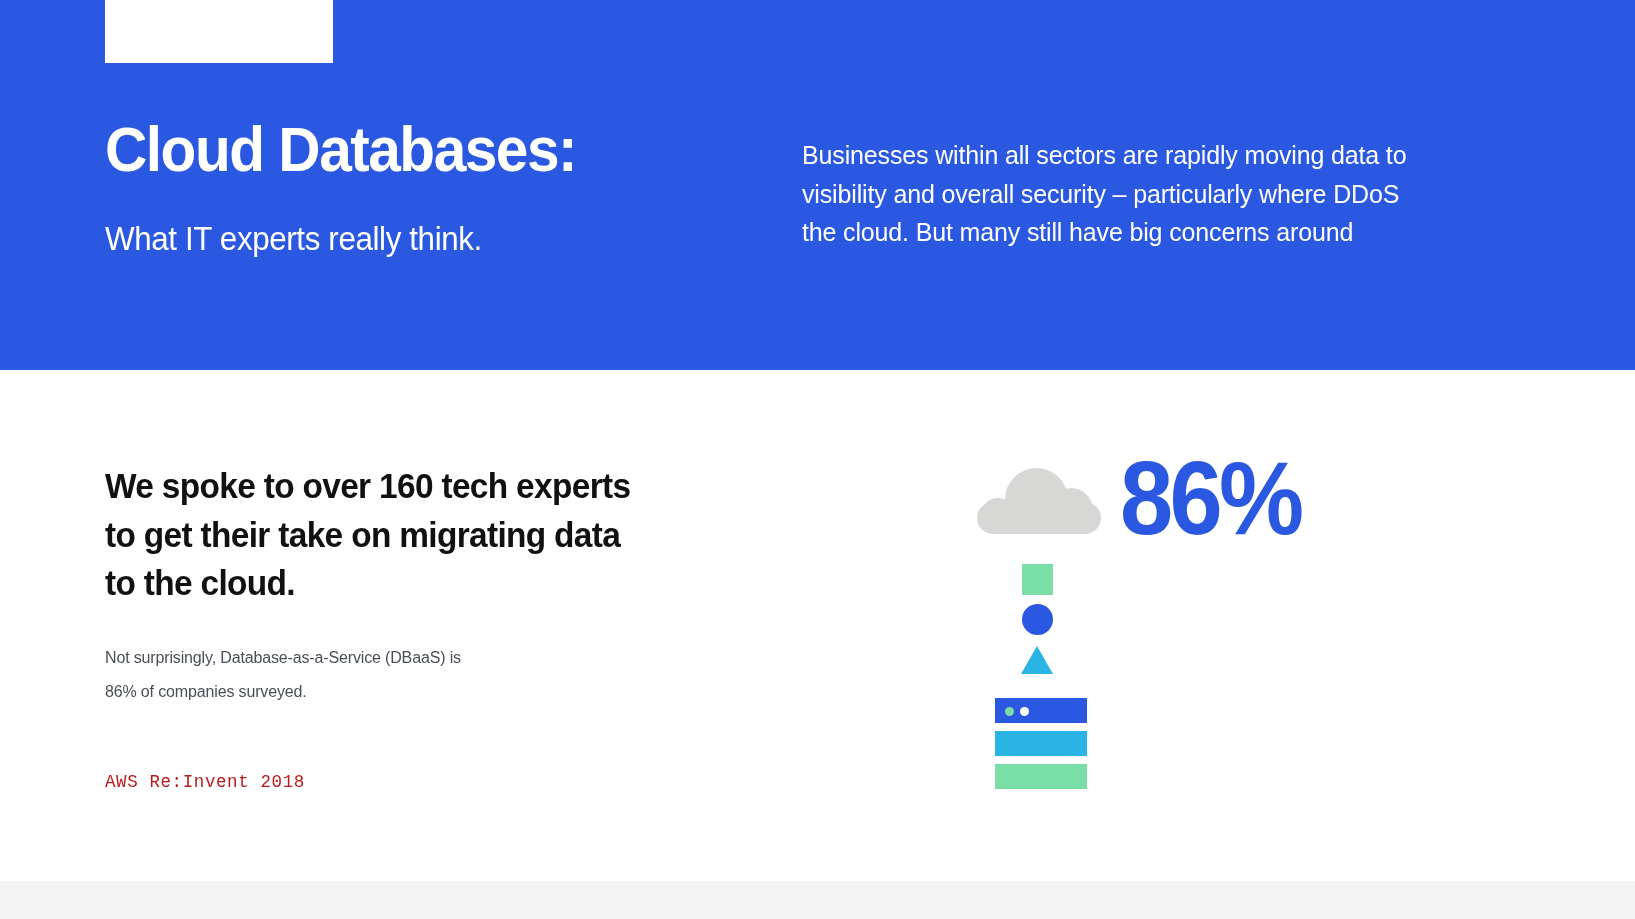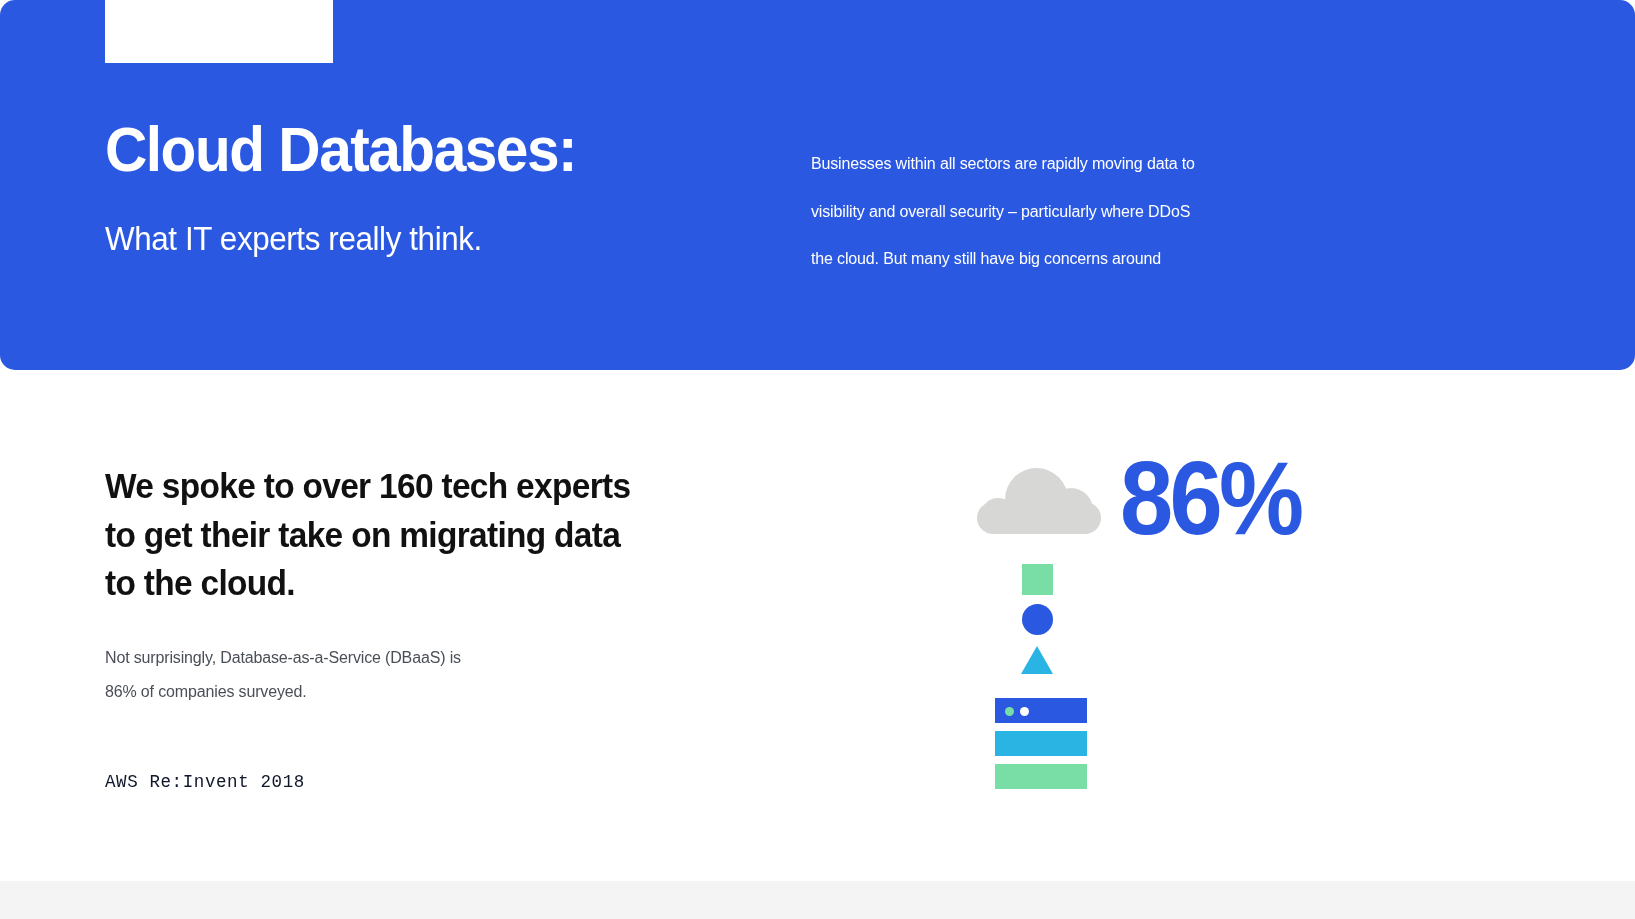--- a/index.html
+++ b/index.html
@@ -16,21 +16,20 @@
   }
 
   
   .hero {
     position: absolute;
     left: 0;
     top: 0;
     width: 1635px;
     height: 370px;
     background: #2a58e0;
-    border-radius: 15px;
   }
   .logo-box {
     position: absolute;
     left: 105px;
     top: -6px;
     width: 228px;
     height: 69px;
     background: #ffffff;
   }
   .hero-left {
@@ -64,24 +63,24 @@
     transform-origin: left center;
     white-space: nowrap;
   }
   .hero-right {
     position: absolute;
     left: 798px;
     top: 134px;
     width: 625px;
   }
   .hero-right p {
-    margin: 13px;
+    margin: 4px;
     font-family: "Liberation Sans", sans-serif;
     font-weight: 400;
-    font-size: 16px;
+    font-size: 25px;
     line-height: 34.7px;
     letter-spacing: -0.15px;
     color: #ffffff;
   }
 
   
   .main {
     position: absolute;
     left: 0;
     top: 370px;
@@ -117,21 +116,21 @@
     color: #4a4f57;
   }
   .source {
     position: absolute;
     left: 105px;
     top: 402px;
     margin: 0;
     font-family: "Liberation Mono", monospace;
     font-size: 17.5px;
     letter-spacing: 0.6px;
-    color: #0f172a;
+    color: #b91c1c;
   }
 
   
   .illustration {
     position: absolute;
     left: 960px;
     top: 440px;
     width: 440px;
     height: 360px;
     margin-top: 8px;

